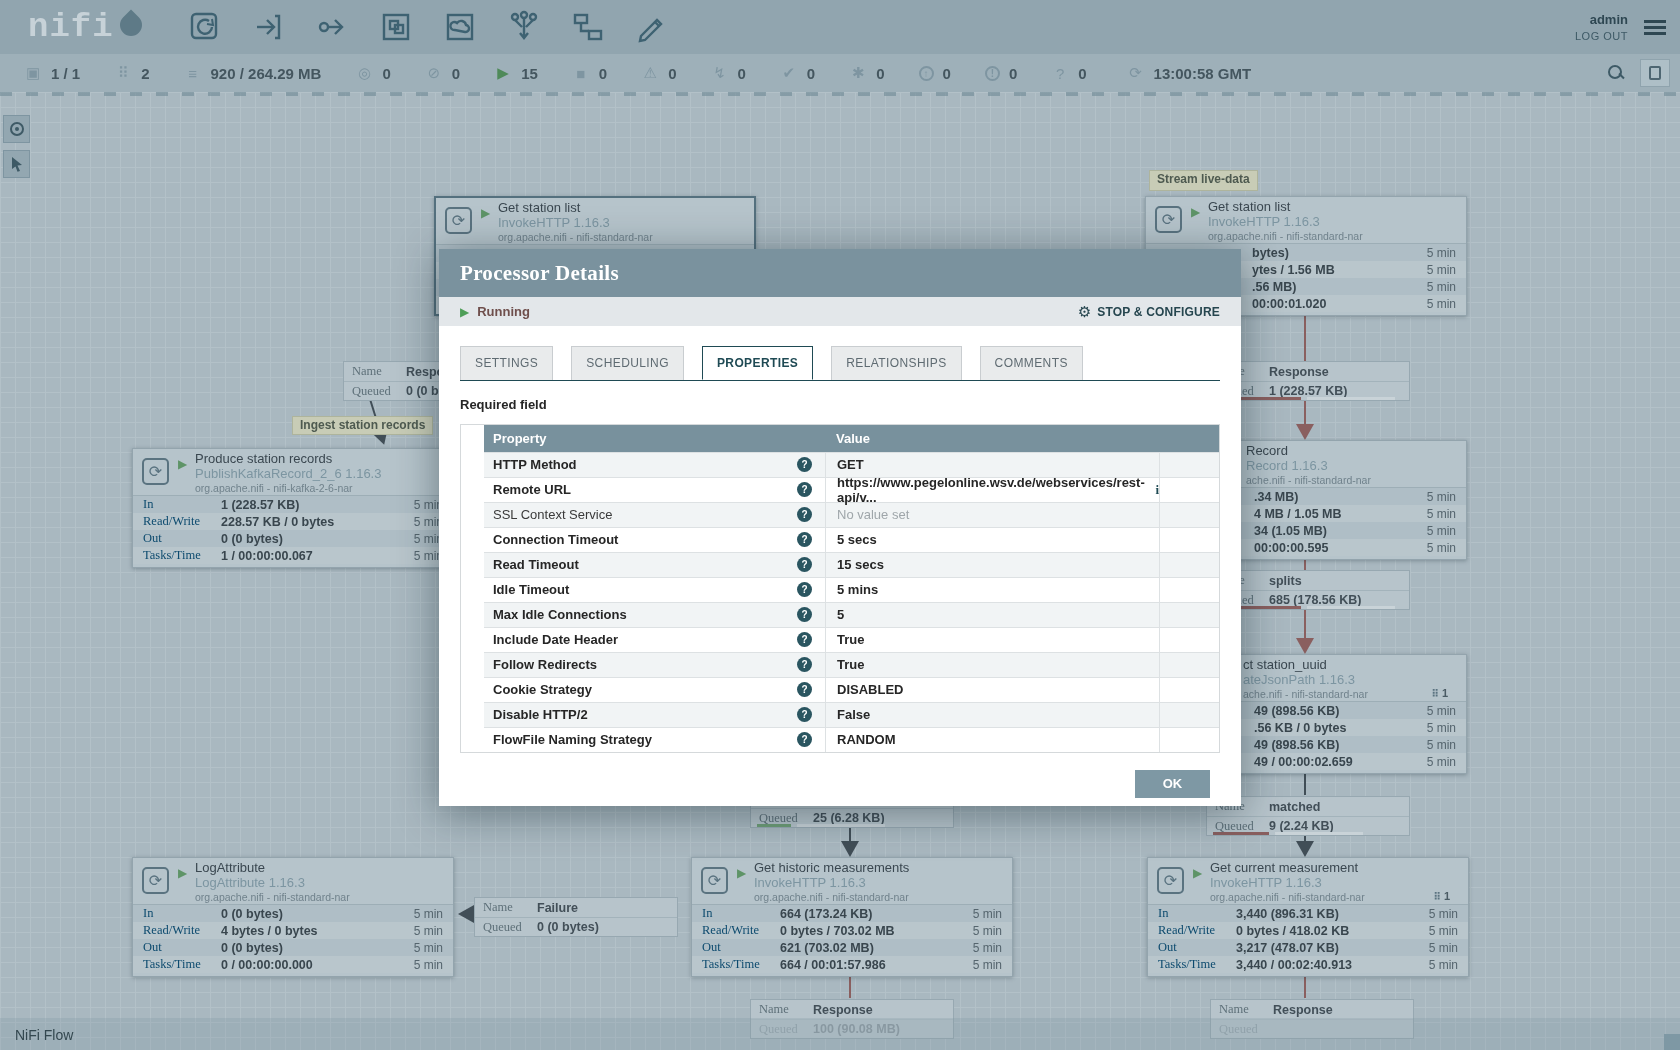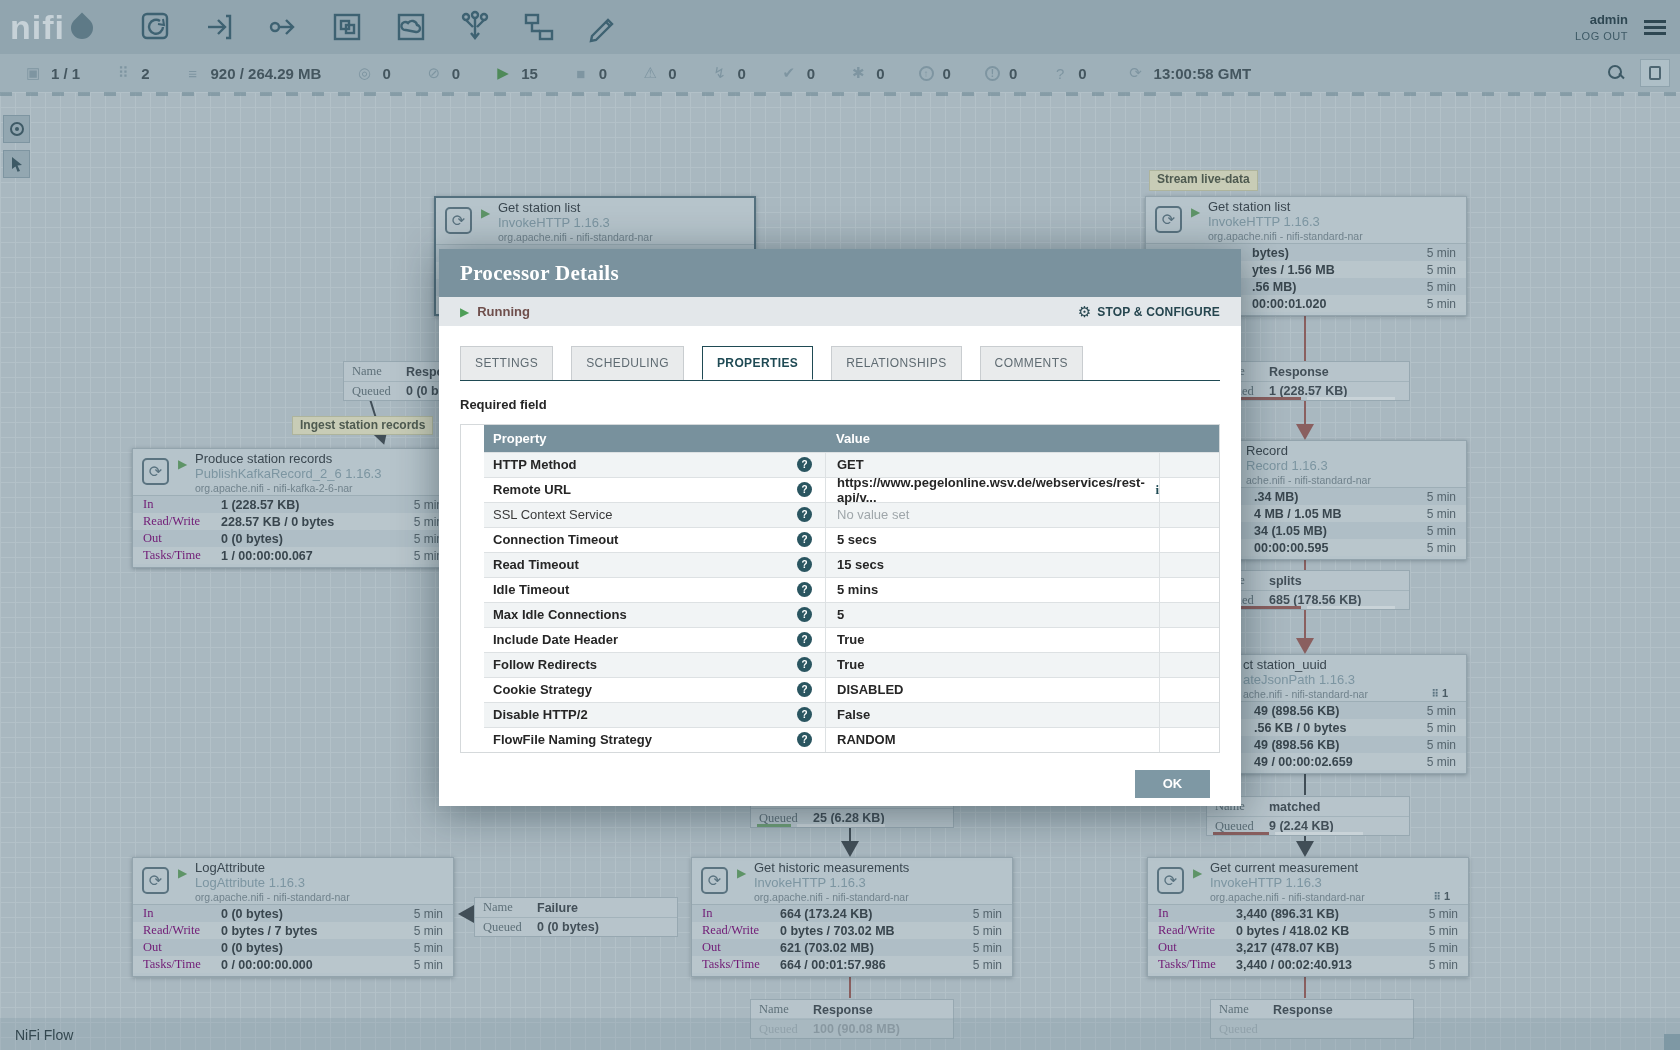--- a/index.html
+++ b/index.html
@@ -1,20 +1,20 @@
 <!DOCTYPE html>
 <html><head>
 <meta charset="utf-8">
 <style>
   * { margin:0; padding:0; box-sizing:border-box; }
   html,body { width:1680px; height:1050px; overflow:hidden; font-family:"Liberation Sans", sans-serif; background:#A9B8C0; }
 
   
   .topbar { position:absolute; left:0; top:0; width:1680px; height:54px; background:#91A5AF; display:flex; align-items:center; z-index:5; }
-  .logo { display:flex; align-items:baseline; margin-left:10px; }
+  .logo { display:flex; align-items:baseline; margin-left:28px;font-family:Liberation Mono, monospace; }
   .logo-text { font-size:34px; font-weight:bold; color:#C7D2D8; letter-spacing:1px; }
   .logo-drop { width:22px; height:22px; background:#5E7A87; border-radius:0 50% 50% 50%; transform:rotate(45deg); margin-left:6px; }
   .tool-icons { display:flex; margin-left:42px; gap:24px; }
   .tool-btn { width:40px; height:40px; display:flex; align-items:center; justify-content:center; cursor:pointer; }
   .tool-btn svg { stroke:#3E6272; fill:none; stroke-width:2.4; }
   .top-right { margin-left:auto; margin-right:14px; display:flex; align-items:center; gap:16px; }
   .user-block { text-align:right; }
   .user-name { font-size:13px; font-weight:bold; color:#2E4752; }
   .logout { font-size:11px; color:#3E5A66; letter-spacing:.5px; margin-top:3px; }
   .hamburger { width:22px; cursor:pointer; }
@@ -59,21 +59,21 @@
   .proc-texts.pad { left:0; }
   .proc-name { font-size:13px; color:#3A4750; }
   .proc-type { font-size:13px; color:#7C95A1; }
   .proc-bundle { font-size:10.5px; color:#70828C; }
   .proc-badge { position:absolute; right:18px; top:32px; font-size:11px; color:#4A5B64; font-weight:bold; }
   .proc-badge .bicon { font-size:10px; color:#5A7380; margin-right:3px; }
   .proc-stats { border-top:1px solid #9DAEB6; }
   .stat-row { height:17px; display:flex; align-items:center; padding:0 10px; font-size:12.5px; }
   .stat-row:nth-child(odd) { background:#AFBEC6; }
   .stat-row:nth-child(even) { background:#B9C6CC; }
-  .stat-label { width:70px; font-family:"Liberation Serif", serif; color:#701a75; flex:none; }
+  .stat-label { width:70px; font-family:"Liberation Serif", serif; color:#0c4a6e; flex:none; }
   .stat-value { font-weight:bold; color:#39464E; margin-left:8px; white-space:nowrap; }
   .stat-5min { margin-left:auto; color:#55656E; font-size:12px; }
   .proc.frag .proc-texts { left:95px; }
   .proc.frag .stat-row { padding-left:95px; }
   .proc.frag2 .stat-row { padding-left:98px; }
 
   
   .conn { position:absolute; width:204px; background:#B7C4CB; border:1px solid #97A8B1; cursor:pointer; }
   .conn-row { height:19px; display:flex; align-items:center; padding:0 8px; font-size:12.5px; position:relative; }
   .conn-row + .conn-row { border-top:1px solid #A3B3BB; }
@@ -462,21 +462,21 @@
       </div>
     </div>
     <div class="proc-stats">
       <div class="stat-row">
           <span class="stat-label">In</span>
           <span class="stat-value">0 (0 bytes)</span>
           <span class="stat-5min">5 min</span>
         </div>
       <div class="stat-row">
           <span class="stat-label">Read/Write</span>
-          <span class="stat-value">0 bytes / 7 bytes</span>
+          <span class="stat-value">4 bytes / 0 bytes</span>
           <span class="stat-5min">5 min</span>
         </div>
       <div class="stat-row">
           <span class="stat-label">Out</span>
           <span class="stat-value">0 (0 bytes)</span>
           <span class="stat-5min">5 min</span>
         </div>
       <div class="stat-row">
           <span class="stat-label">Tasks/Time</span>
           <span class="stat-value">0 / 00:00:00.000</span>

